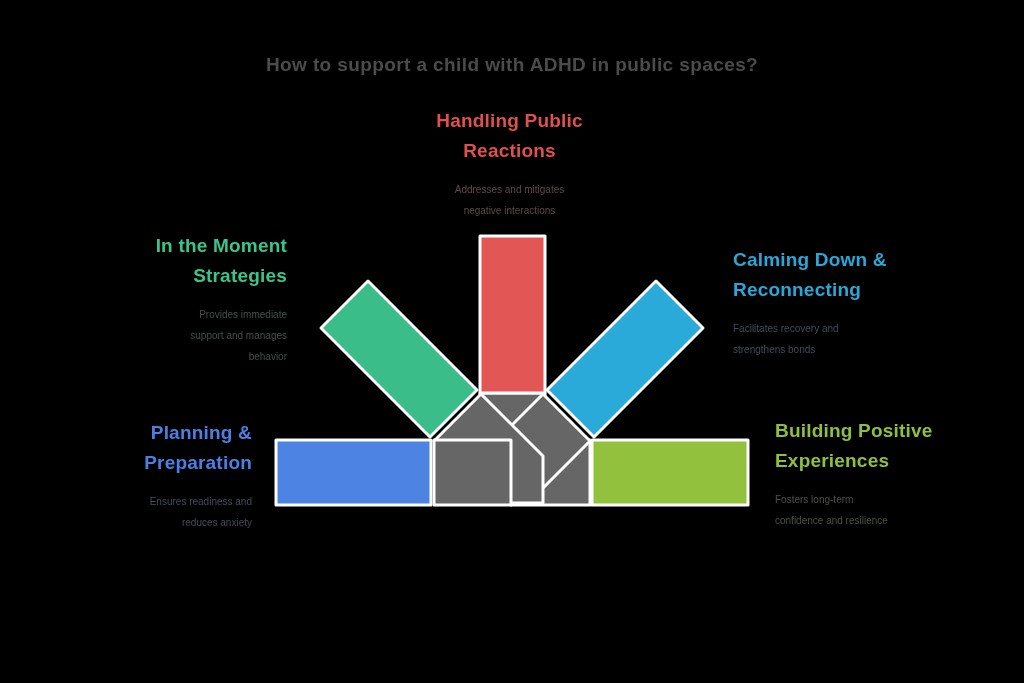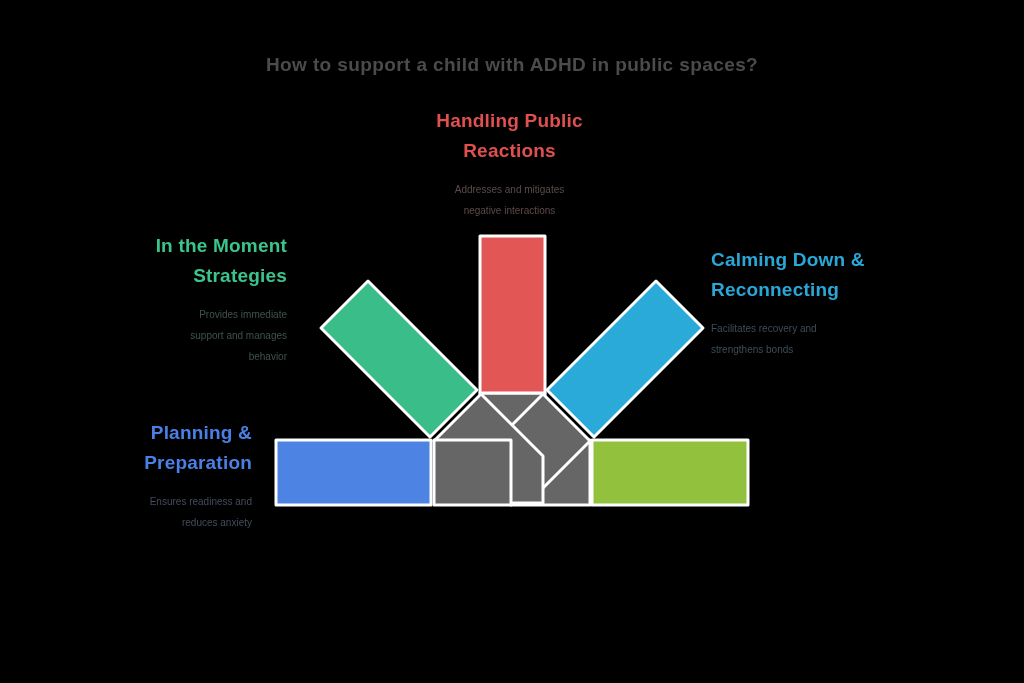--- a/index.html
+++ b/index.html
@@ -15,21 +15,21 @@
   .block{position:absolute;}
   .block .heading{
     font-size:19px;font-weight:700;line-height:30px;white-space:pre-line;
     letter-spacing:0.2px;
   }
   .block .desc{
     margin-top:13px;font-size:10px;line-height:21px;white-space:pre-line;
   }
   .block-top{left:392px;top:106px;width:235px;text-align:center;}
   .block-upper-left{left:67px;top:231px;width:220px;text-align:right;}
-  .block-upper-right{left:711px;top:245px;width:220px;text-align:left;}
+  .block-upper-right{left:733px;top:245px;width:220px;text-align:left;}
   .block-lower-left{left:32px;top:418px;width:220px;text-align:right;}
   .block-lower-right{left:775px;top:416px;width:230px;text-align:left;}
   .watermark{
     position:absolute;right:18px;top:644px;display:flex;align-items:center;
     gap:7px;font-size:11.5px;
   }
   .watermark .brand{font-weight:400;}
 </style>
 </head>
 <body>
@@ -77,20 +77,26 @@
 strengthens bonds</div>
   </div>
 
   <div class="block block-lower-left">
     <div class="heading" style="color: rgb(74, 128, 230);">Planning &amp;
 Preparation</div>
     <div class="desc" style="color: rgb(67, 76, 92);">Ensures readiness and
 reduces anxiety</div>
   </div>
 
+  <div class="block block-lower-right">
+    <div class="heading" style="color: rgb(143, 192, 60);">Building Positive
+Experiences</div>
+    <div class="desc" style="color: rgb(76, 83, 64);">Fosters long-term
+confidence and resilience</div>
+  </div>
 
   <div class="watermark" style="color: rgb(138, 138, 138);">
     <span>Made with</span>
     <svg width="13" height="12" viewBox="0 0 13 12">
       <polygon points="1,0 13,6 1,12" fill="#8a8a8a"></polygon>
       <polygon points="1,3.6 6,6 1,8.4" fill="#000000"></polygon>
     </svg>
     <span class="brand">Napkin</span>
   </div>
 

